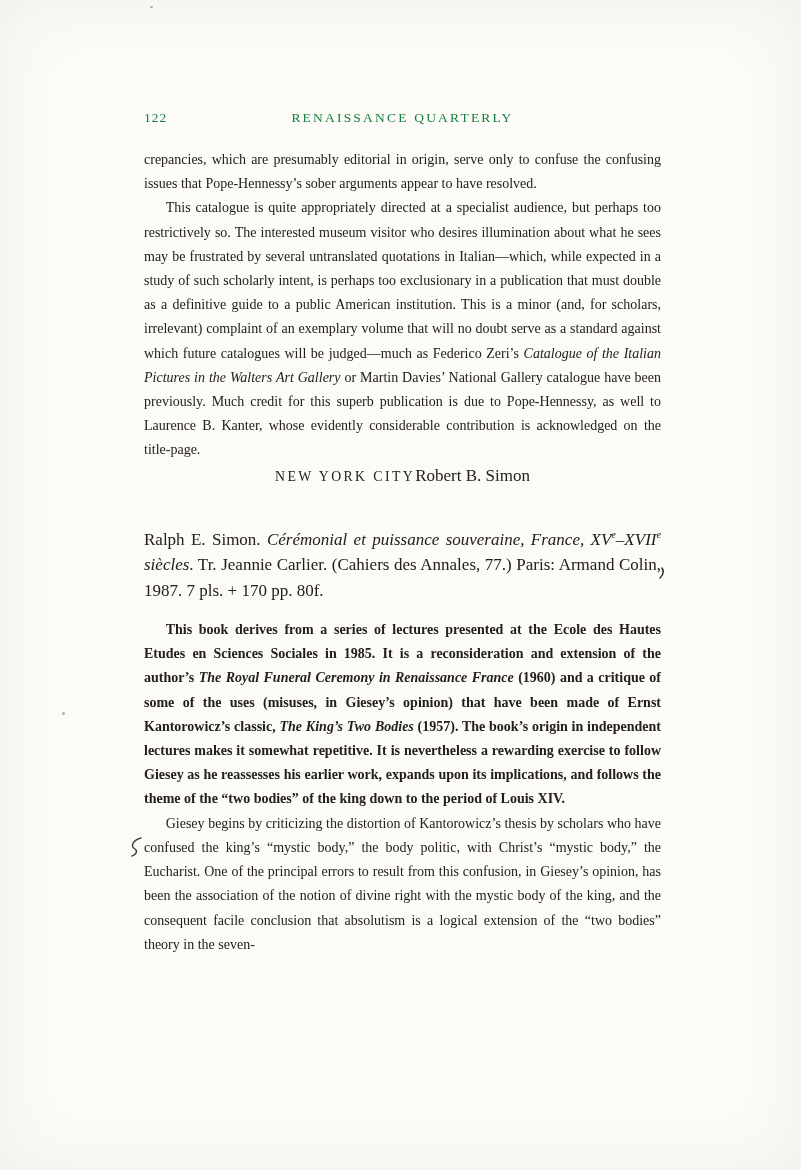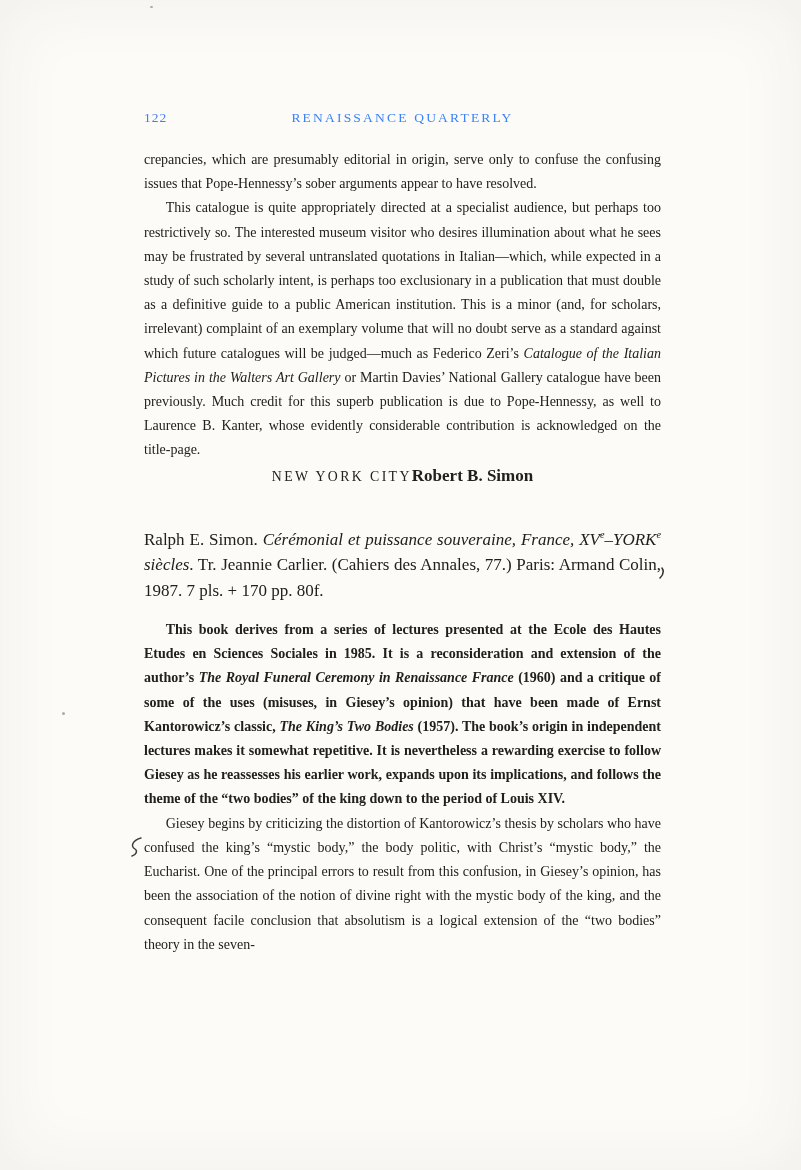--- a/index.html
+++ b/index.html
@@ -23,21 +23,21 @@
     left: 144px;
     top: 110px;
     width: 517px;
   }
   .running-head {
     position: relative;
     text-align: center;
     font-size: 13.5px;
     letter-spacing: 2.2px;
     margin-bottom: 22px;
-    color: #3b82f6;
+    color: #15803d;
   }
   .page-num {
     position: absolute;
     left: 0;
     top: 0;
     letter-spacing: 1px;
     font-size: 13.5px;
   }
   .para {
     margin: 0;
@@ -50,21 +50,21 @@
     display: flex;
     justify-content: center;
     align-items: baseline;
     line-height: 24.2px;
     margin-top: 1px;
   }
   .signoff-place {
     font-size: 13.8px;
     letter-spacing: 2.4px;
   }
-  .signoff-name { font-size: 17px; font-weight: bold; }
+  .signoff-name { font-size: 17px; }
   .citation {
     margin: 38px 0 0 0;
     text-align: justify;
     font-size: 17px;
     line-height: 25.4px;
   }
   .first-body { margin-top: 15px; font-weight: bold; }
   .it { font-style: italic; }
   sup { font-size: 0.6em; line-height: 0; vertical-align: super; }
   .pen-squiggle { position: absolute; left: 127px; top: 836px; }
@@ -93,21 +93,21 @@
     <section>
       <p class="para"><span>crepancies, which are presumably editorial in origin, serve only to confuse the confusing issues that Pope-Hennessy’s sober arguments appear to have resolved.</span></p>
       <p class="para indent"><span>This catalogue is quite appropriately directed at a specialist audience, but perhaps too restrictively so. The interested museum visitor who desires illumination about what he sees may be frustrated by several untranslated quotations in Italian—which, while expected in a study of such scholarly intent, is perhaps too exclusionary in a publication that must double as a definitive guide to a public American institution. This is a minor (and, for scholars, irrelevant) complaint of an exemplary volume that will no doubt serve as a standard against which future catalogues will be judged—much as Federico Zeri’s </span><span class="it">Catalogue of the Italian Pictures in the Walters Art Gallery</span><span> or Martin Davies’ National Gallery catalogue have been previously. Much credit for this superb publication is due to Pope-Hennessy, as well to Laurence B. Kanter, whose evidently considerable contribution is acknowledged on the title-page.</span></p>
       <div class="signoff">
         <span class="signoff-place">NEW YORK CITY</span>
         <span class="signoff-name">Robert B. Simon</span>
       </div>
     </section>
 
     <section>
-      <p class="citation"><span>Ralph E. Simon. </span><span class="it">Cérémonial et puissance souveraine, France, XV</span><sup class="it">e</sup><span class="it">–YORK</span><sup class="it">e</sup><span class="it"> siècles</span><span>. Tr. Jeannie Carlier. (Cahiers des Annales, 77.) Paris: Armand Colin, 1987. 7 pls. + 170 pp. 80f.</span></p>
+      <p class="citation"><span>Ralph E. Simon. </span><span class="it">Cérémonial et puissance souveraine, France, XV</span><sup class="it">e</sup><span class="it">–XVII</span><sup class="it">e</sup><span class="it"> siècles</span><span>. Tr. Jeannie Carlier. (Cahiers des Annales, 77.) Paris: Armand Colin, 1987. 7 pls. + 170 pp. 80f.</span></p>
       <p class="para indent first-body"><span>This book derives from a series of lectures presented at the Ecole des Hautes Etudes en Sciences Sociales in 1985. It is a reconsideration and extension of the author’s </span><span class="it">The Royal Funeral Ceremony in Renaissance France</span><span> (1960) and a critique of some of the uses (misuses, in Giesey’s opinion) that have been made of Ernst Kantorowicz’s classic, </span><span class="it">The King’s Two Bodies</span><span> (1957). The book’s origin in independent lectures makes it somewhat repetitive. It is nevertheless a rewarding exercise to follow Giesey as he reassesses his earlier work, expands upon its implications, and follows the theme of the “two bodies” of the king down to the period of Louis XIV.</span></p>
       <p class="para indent"><span>Giesey begins by criticizing the distortion of Kantorowicz’s thesis by scholars who have confused the king’s “mystic body,” the body politic, with Christ’s “mystic body,” the Eucharist. One of the principal errors to result from this confusion, in Giesey’s opinion, has been the association of the notion of divine right with the mystic body of the king, and the consequent facile conclusion that absolutism is a logical extension of the “two bodies” theory in the seven-</span></p>
     </section>
 
   </div>
 
   <span class="pen-squiggle">
     <svg width="18" height="22" viewBox="0 0 18 22" aria-hidden="true">
       <path d="M14 2 C6 4, 3 10, 8 13 C11 15, 9 19, 5 20" stroke="#3a3a3a" stroke-width="1.4" fill="none" stroke-linecap="round"></path>
     </svg>

